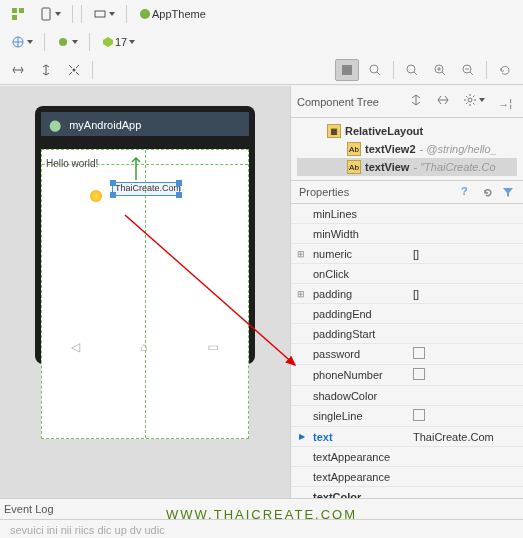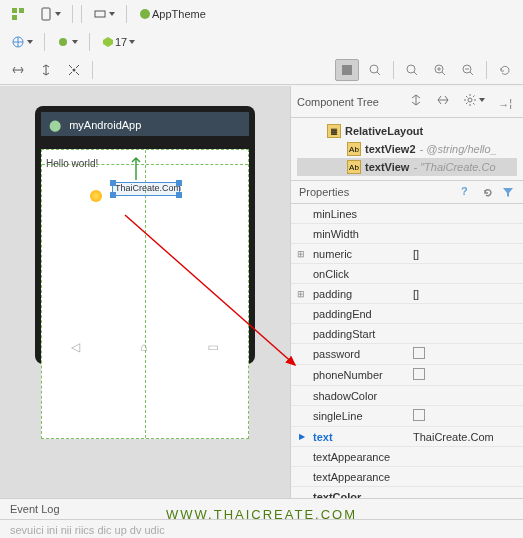--- a/index.html
+++ b/index.html
@@ -52,21 +52,21 @@
 .prop-name.bold { font-weight: bold; }
 .prop-name.blue { color: #1a6fd6; font-weight: bold; }
 .prop-val { flex: 1; color: #333; }
 .prop-box { width: 12px; height: 12px; border: 1px solid #999; display: inline-block; }
 
 
 .arrow { position: absolute; pointer-events: none; z-index: 5; }
 
 
 .bottom-bar { position: absolute; bottom: 0; left: 0; right: 0; height: 40px; background: #f5f5f5; border-top: 1px solid #d0d0d0; }
-.bottom-tab { padding: 4px 10px; color: #555; border-bottom: 1px solid #d0d0d0; cursor: pointer; font-size: 11px; }
+.bottom-tab { padding: 4px 4px; color: #555; border-bottom: 1px solid #d0d0d0; cursor: pointer; font-size: 11px; }
 .bottom-text { padding: 4px 10px; color: #aaa; font-size: 11px; }
 .watermark { position: absolute; bottom: 16px; left: 50%; transform: translateX(-50%); color: #4d7c0f; font-size: 13px; letter-spacing: 2px; pointer-events: none; }
 </style>
 </head>
 <body>
 
 <div class="toolbar">
   <div class="tb-row">
     <span class="tb-btn">
         <svg class="ico" viewBox="0 0 14 14">

